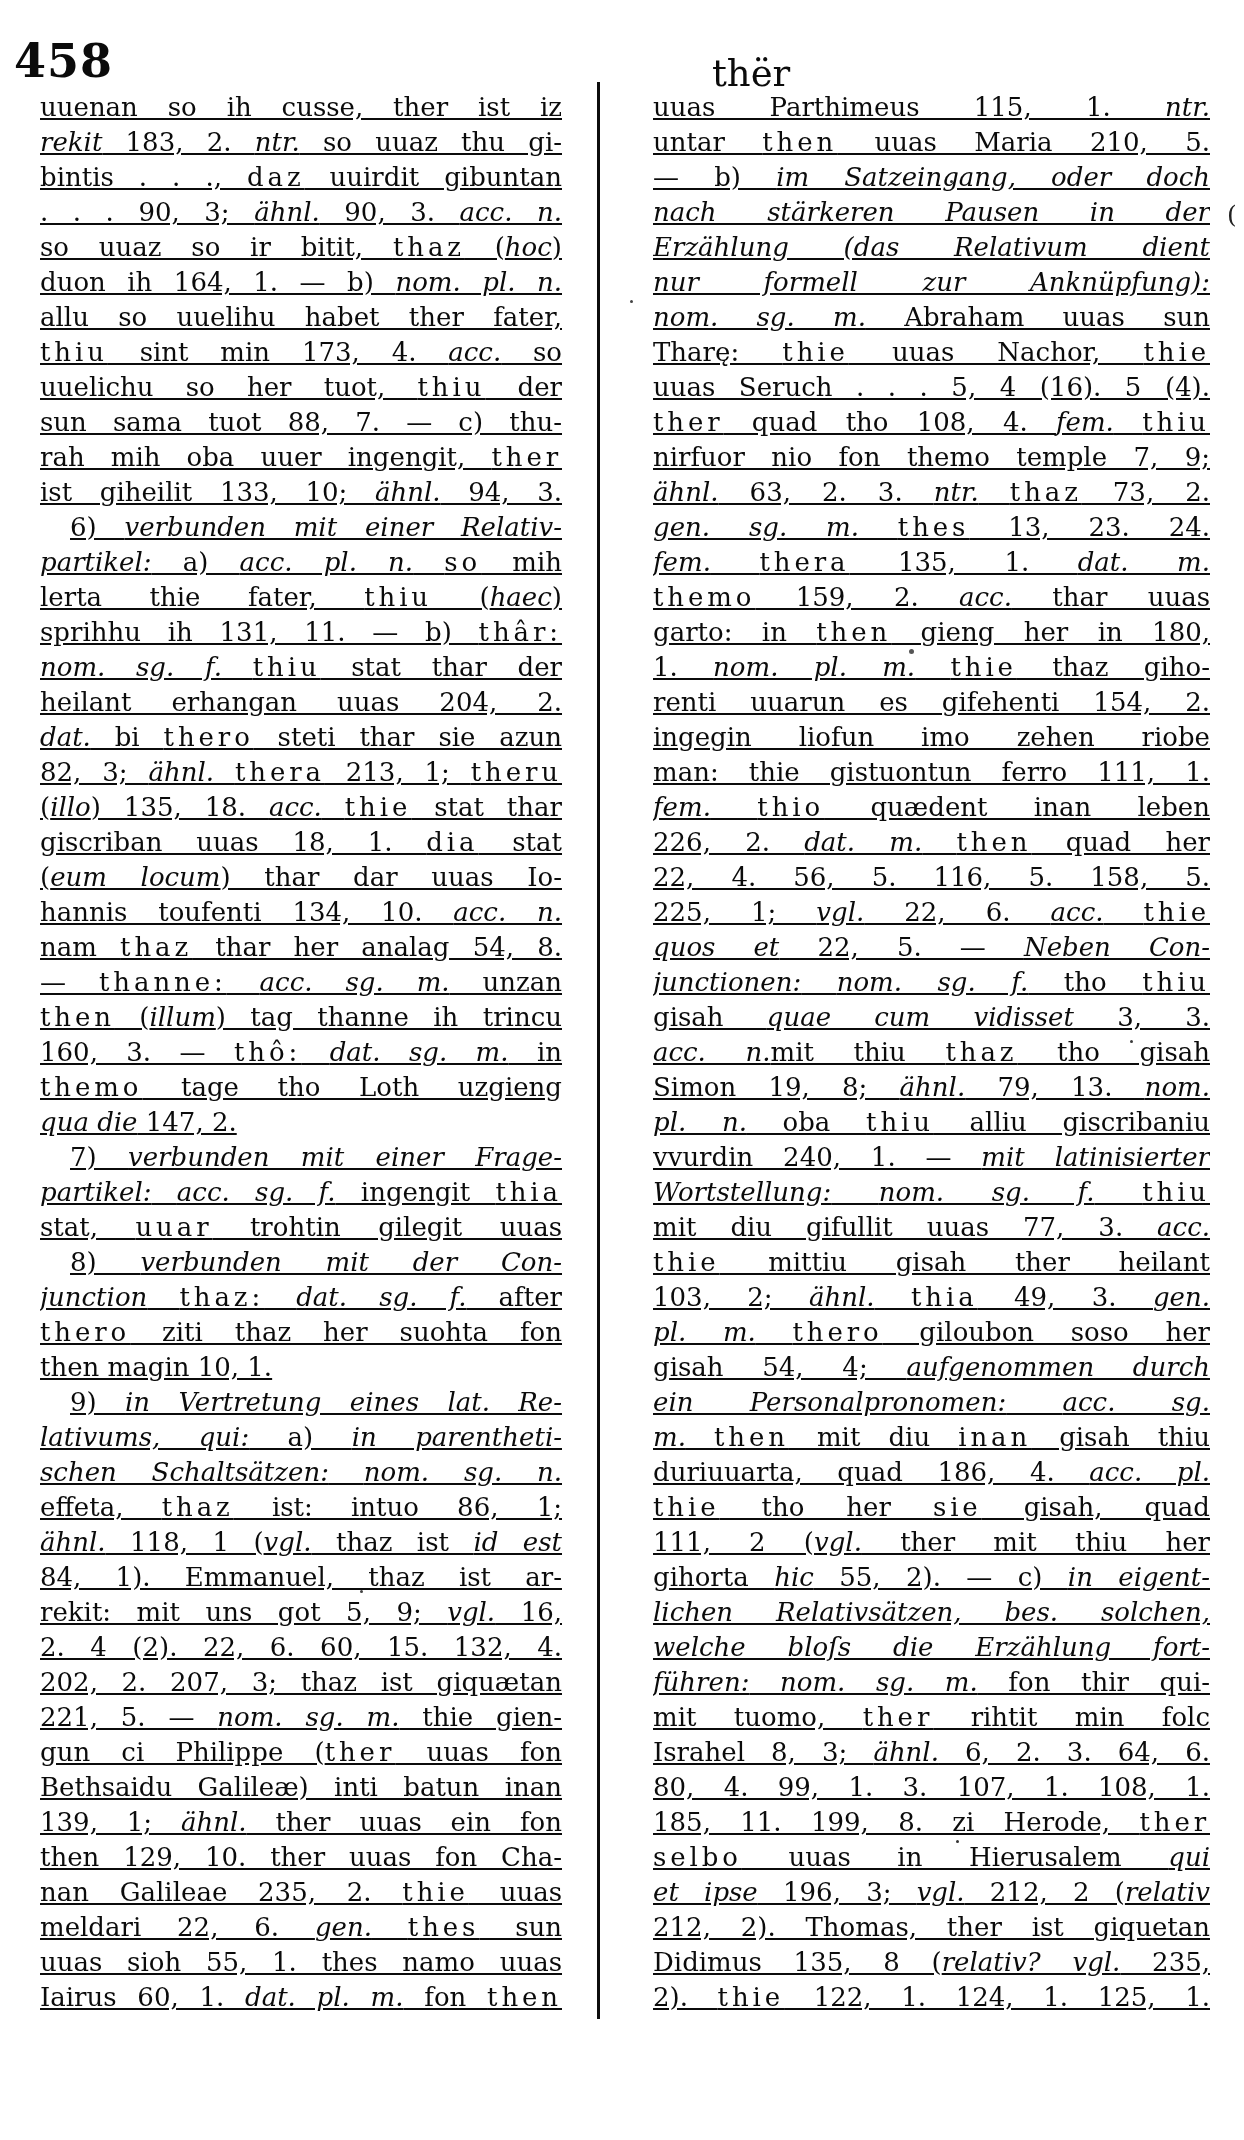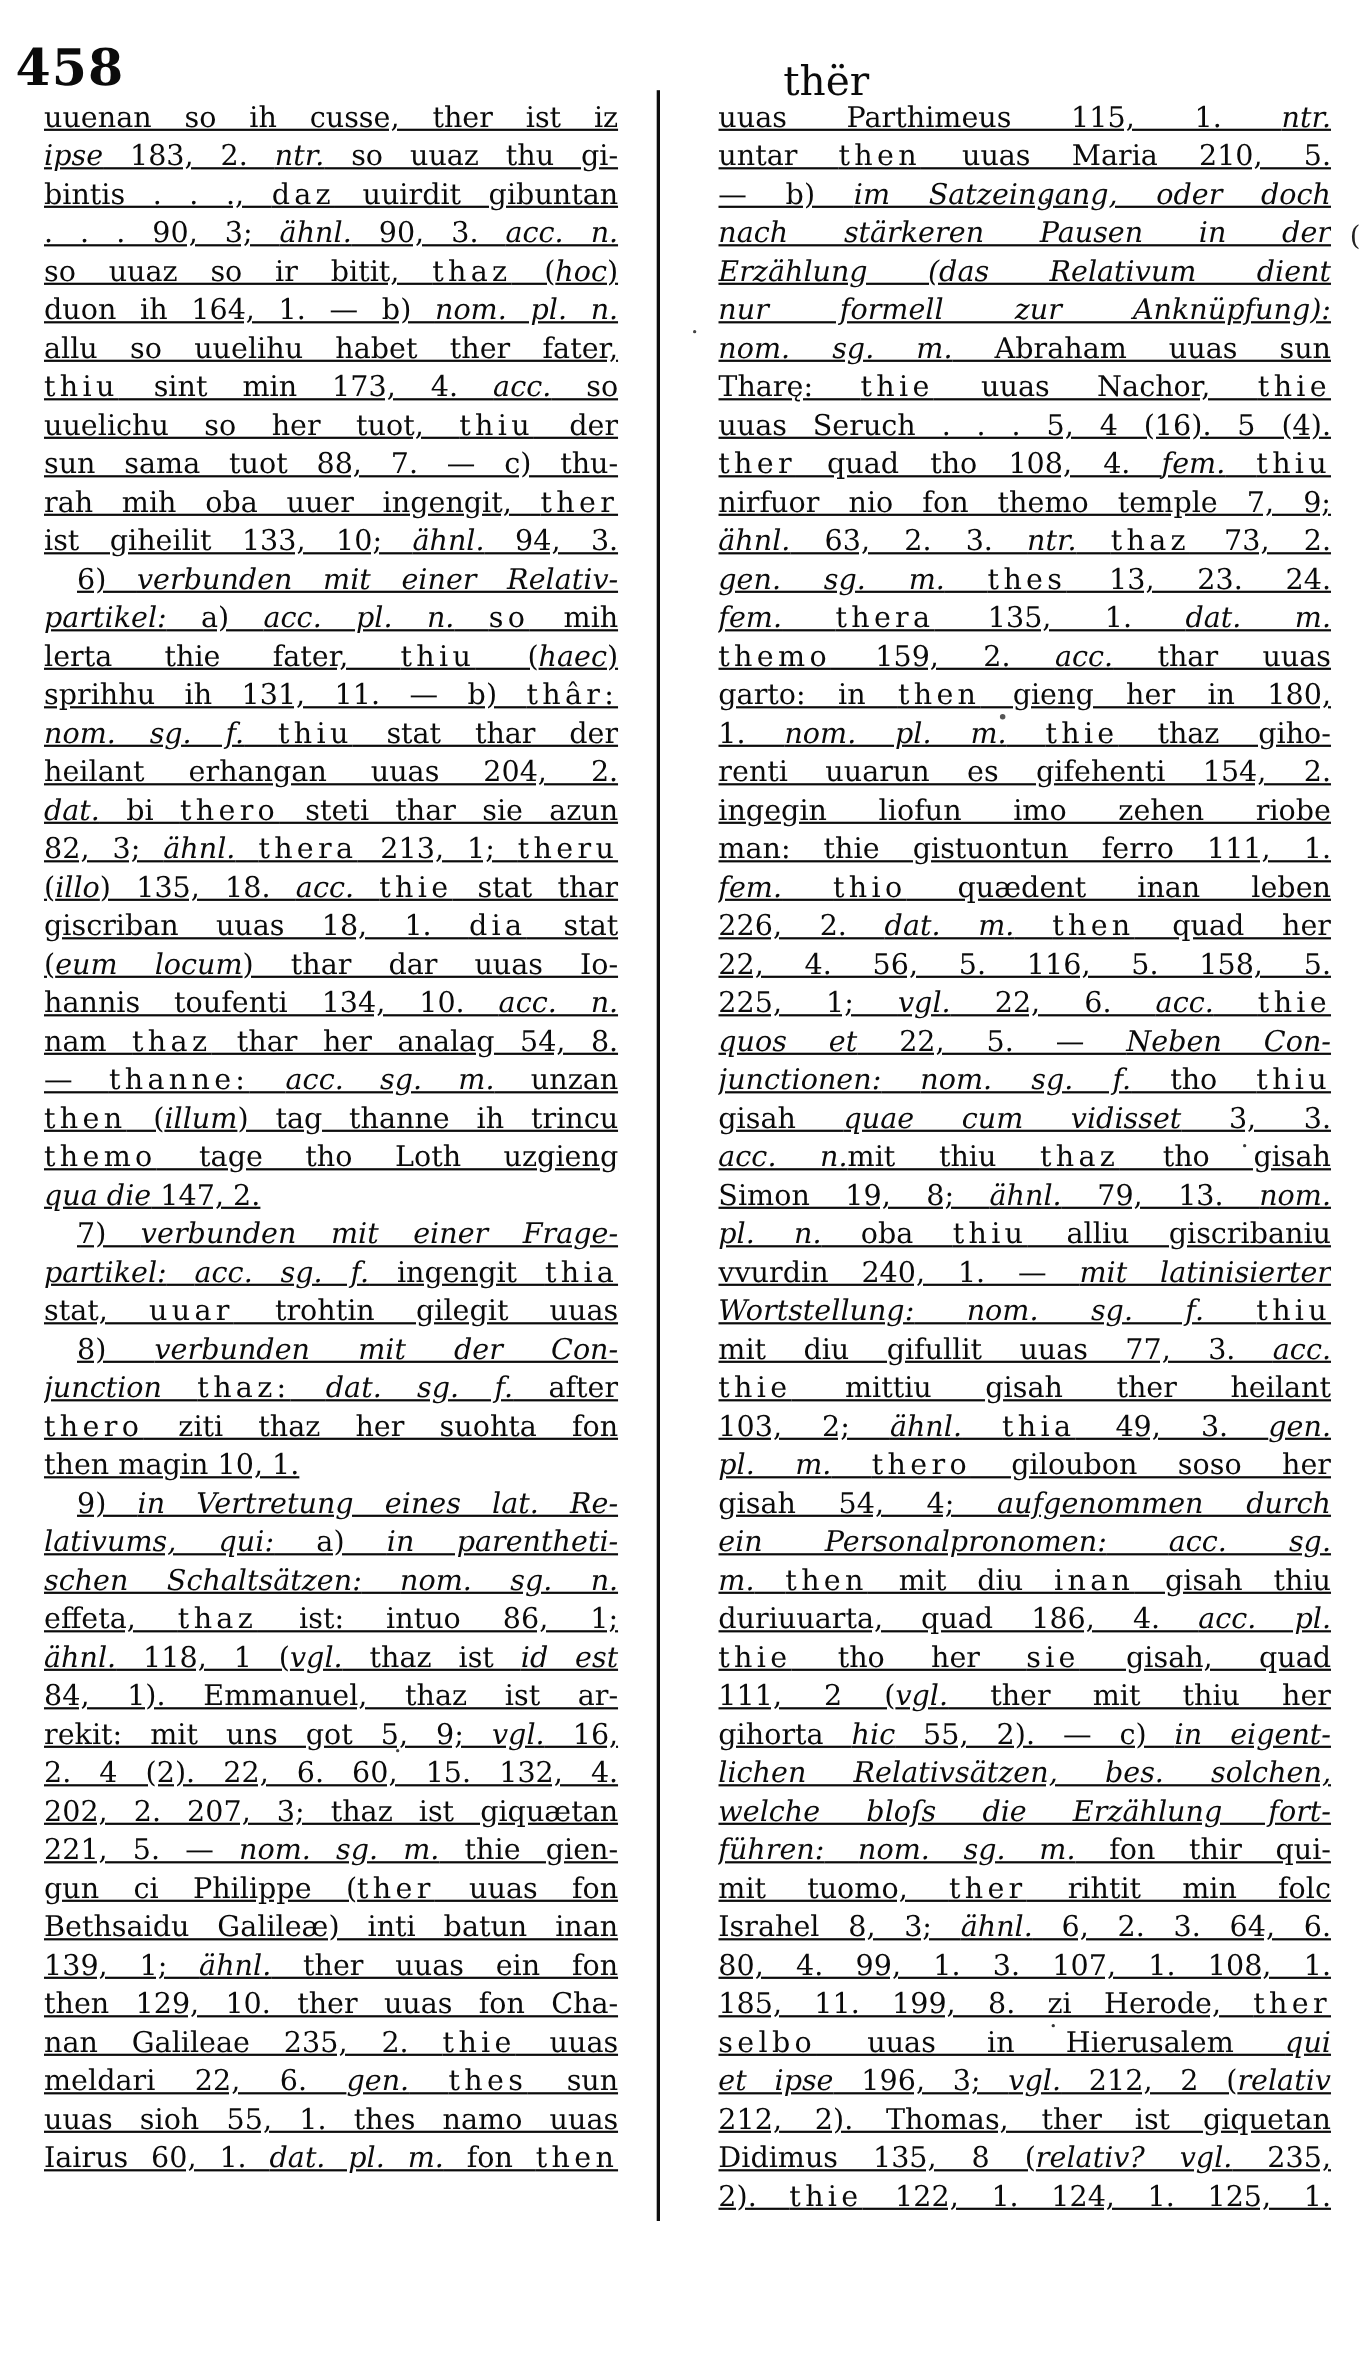--- a/index.html
+++ b/index.html
@@ -41,21 +41,21 @@
 </style>
 </head>
 <body>
 
 <div class="page">
   <div class="pagenum">458</div>
   <div class="headword">thër</div>
 
   <div class="col col-left" id="col-left">
       <div class="line"><span>uuenan so ih cusse, ther ist iz</span></div>
-      <div class="line"><span class="it">ipse</span><span> 183, 2. </span><span class="it">ntr.</span><span> so uuaz thu gi-</span></div>
+      <div class="line"><span class="it">rekit</span><span> 183, 2. </span><span class="it">ntr.</span><span> so uuaz thu gi-</span></div>
       <div class="line"><span>bintis . . ., </span><span class="sp">daz</span><span> uuirdit gibuntan</span></div>
       <div class="line"><span>. . . 90, 3; </span><span class="it">ähnl.</span><span> 90, 3. </span><span class="it">acc. n.</span></div>
       <div class="line"><span>so uuaz so ir bitit, </span><span class="sp">thaz</span><span> (</span><span class="it">hoc</span><span>)</span></div>
       <div class="line"><span>duon ih 164, 1. — b) </span><span class="it">nom. pl. n.</span></div>
       <div class="line"><span>allu so uuelihu habet ther fater,</span></div>
       <div class="line"><span class="sp">thiu</span><span> sint min 173, 4. </span><span class="it">acc.</span><span> so</span></div>
       <div class="line"><span>uuelichu so her tuot, </span><span class="sp">thiu</span><span> der</span></div>
       <div class="line"><span>sun sama tuot 88, 7. — c) thu-</span></div>
       <div class="line"><span>rah mih oba uuer ingengit, </span><span class="sp">ther</span></div>
       <div class="line"><span>ist giheilit 133, 10; </span><span class="it">ähnl.</span><span> 94, 3.</span></div>
@@ -67,20 +67,21 @@
       <div class="line"><span>heilant erhangan uuas 204, 2.</span></div>
       <div class="line"><span class="it">dat.</span><span> bi </span><span class="sp">thero</span><span> steti thar sie azun</span></div>
       <div class="line"><span>82, 3; </span><span class="it">ähnl.</span><span> </span><span class="sp">thera</span><span> 213, 1; </span><span class="sp">theru</span></div>
       <div class="line"><span>(</span><span class="it">illo</span><span>) 135, 18. </span><span class="it">acc.</span><span> </span><span class="sp">thie</span><span> stat thar</span></div>
       <div class="line"><span>giscriban uuas 18, 1. </span><span class="sp">dia</span><span> stat</span></div>
       <div class="line"><span>(</span><span class="it">eum locum</span><span>) thar dar uuas Io-</span></div>
       <div class="line"><span>hannis toufenti 134, 10. </span><span class="it">acc. n.</span></div>
       <div class="line"><span>nam </span><span class="sp">thaz</span><span> thar her analag 54, 8.</span></div>
       <div class="line"><span>— </span><span class="sp">thanne:</span><span> </span><span class="it">acc. sg. m.</span><span> unzan</span></div>
       <div class="line"><span class="sp">then</span><span> (</span><span class="it">illum</span><span>) tag thanne ih trincu</span></div>
+      <div class="line"><span>160, 3. — </span><span class="sp">thô:</span><span> </span><span class="it">dat. sg. m.</span><span> in</span></div>
       <div class="line"><span class="sp">themo</span><span> tage tho Loth uzgieng</span></div>
       <div class="line flush"><span class="it">qua die</span><span> 147, 2.</span></div>
       <div class="line indent"><span>7) </span><span class="it">verbunden mit einer Frage-</span></div>
       <div class="line"><span class="it">partikel:</span><span> </span><span class="it">acc. sg. f.</span><span> ingengit </span><span class="sp">thia</span></div>
       <div class="line"><span>stat, </span><span class="sp">uuar</span><span> trohtin gilegit uuas</span></div>
       <div class="line indent"><span>8) </span><span class="it">verbunden mit der Con-</span></div>
       <div class="line"><span class="it">junction</span><span> </span><span class="sp">thaz:</span><span> </span><span class="it">dat. sg. f.</span><span> after</span></div>
       <div class="line"><span class="sp">thero</span><span> ziti thaz her suohta fon</span></div>
       <div class="line flush"><span>then magin 10, 1.</span></div>
       <div class="line indent"><span>9) </span><span class="it">in Vertretung eines lat. Re-</span></div>

